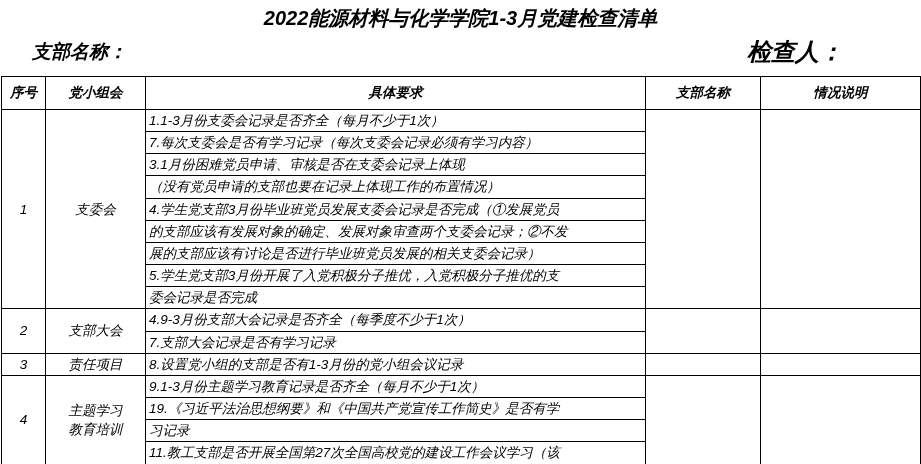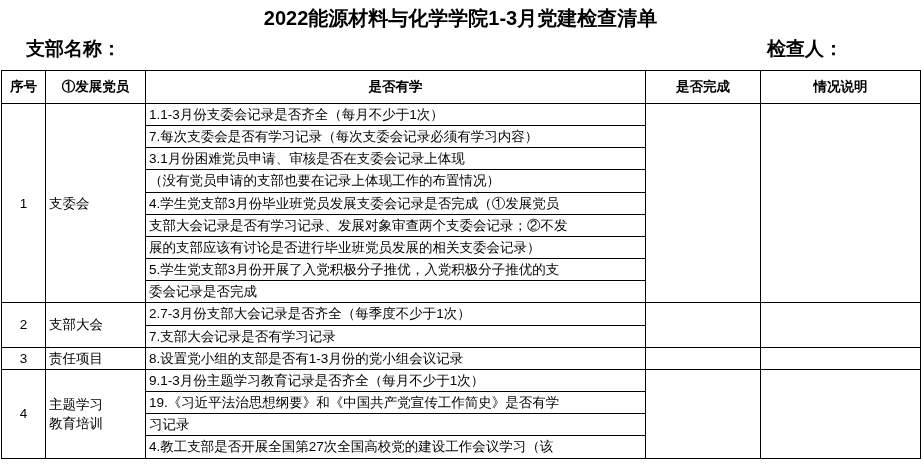--- a/index.html
+++ b/index.html
@@ -12,44 +12,45 @@
     height: 464px;
     overflow: hidden;
     font-family: "Liberation Sans", sans-serif;
     color: #000000;
   }
   .sheet {
     width: 921px;
     height: 336px;
     position: relative;
     box-sizing: border-box;
+    font-style: italic;
   }
   .doc-title {
     text-align: center;
     font-size: 20px;
     font-weight: bold;
     letter-spacing: 0px;
     padding: 6px 0 6px 0;
     line-height: 1.2;
   }
   .subheader {
     display: flex;
     align-items: center;
-    padding: 0 0 8px 4px;
+    padding: 0 0 8px 10px;
   }
   .subheader .branch {
     font-size: 19px;
     font-weight: bold;
     margin-left: 22px;
   }
   .subheader .spacer {
     flex: 1;
   }
   .subheader .inspector {
-    font-size: 19px;
+    font-size: 24px;
     font-weight: bold;
     margin-right: 78px;
   }
   table.grid {
     border-collapse: collapse;
     width: 919px;
     margin: 0 1px;
     table-layout: fixed;
   }
   table.grid th, table.grid td {
@@ -64,21 +65,21 @@
     font-weight: bold;
     font-size: 15px;
     height: 30px;
   }
   td.seq {
     text-align: center;
     width: 44px;
     font-size: 14px;
   }
   td.dept {
-    text-align: left;
+    text-align: center;
     width: 100px;
     font-size: 14px;
   }
   td.req {
     text-align: left;
     padding-left: 5px;
   }
   td.done {
     width: 115px;
   }
@@ -108,23 +109,23 @@
     <colgroup>
       <col class="c-seq">
       <col class="c-dept">
       <col class="c-req">
       <col class="c-done">
       <col class="c-note">
     </colgroup>
     <thead>
       <tr>
         <th class="head">序号</th>
-        <th class="head">①发展党员</th>
-        <th class="head">是否有学</th>
-        <th class="head">是否完成</th>
+        <th class="head">党小组会</th>
+        <th class="head">具体要求</th>
+        <th class="head">支部名称</th>
         <th class="head">情况说明</th>
       </tr>
     </thead>
     <tbody id="table-body">
         <tr>
           <td class="seq" rowspan="9">1</td>
           <td class="dept" rowspan="9">支委会</td>
           <td class="req">1.1-3月份支委会记录是否齐全（每月不少于1次）</td>
           <td class="done" rowspan="9"></td>
           <td class="note" rowspan="9"></td>
@@ -135,35 +136,35 @@
         <tr>
           <td class="req">3.1月份困难党员申请、审核是否在支委会记录上体现</td>
         </tr>
         <tr>
           <td class="req">（没有党员申请的支部也要在记录上体现工作的布置情况）</td>
         </tr>
         <tr>
           <td class="req">4.学生党支部3月份毕业班党员发展支委会记录是否完成（①发展党员</td>
         </tr>
         <tr>
-          <td class="req">支部大会记录是否有学习记录、发展对象审查两个支委会记录；②不发</td>
+          <td class="req">的支部应该有发展对象的确定、发展对象审查两个支委会记录；②不发</td>
         </tr>
         <tr>
           <td class="req">展的支部应该有讨论是否进行毕业班党员发展的相关支委会记录）</td>
         </tr>
         <tr>
           <td class="req">5.学生党支部3月份开展了入党积极分子推优，入党积极分子推优的支</td>
         </tr>
         <tr>
           <td class="req">委会记录是否完成</td>
         </tr>
         <tr>
           <td class="seq" rowspan="2">2</td>
           <td class="dept" rowspan="2">支部大会</td>
-          <td class="req">2.7-3月份支部大会记录是否齐全（每季度不少于1次）</td>
+          <td class="req">4.9-3月份支部大会记录是否齐全（每季度不少于1次）</td>
           <td class="done" rowspan="2"></td>
           <td class="note" rowspan="2"></td>
         </tr>
         <tr>
           <td class="req">7.支部大会记录是否有学习记录</td>
         </tr>
         <tr>
           <td class="seq" rowspan="1">3</td>
           <td class="dept" rowspan="1">责任项目</td>
           <td class="req">8.设置党小组的支部是否有1-3月份的党小组会议记录</td>
@@ -177,18 +178,18 @@
           <td class="done" rowspan="4"></td>
           <td class="note" rowspan="4"></td>
         </tr>
         <tr>
           <td class="req">19.《习近平法治思想纲要》和《中国共产党宣传工作简史》是否有学</td>
         </tr>
         <tr>
           <td class="req">习记录</td>
         </tr>
         <tr>
-          <td class="req">4.教工支部是否开展全国第27次全国高校党的建设工作会议学习（该</td>
+          <td class="req">11.教工支部是否开展全国第27次全国高校党的建设工作会议学习（该</td>
         </tr>
       </tbody>
   </table>
 
 </div>
 
 </body></html>

